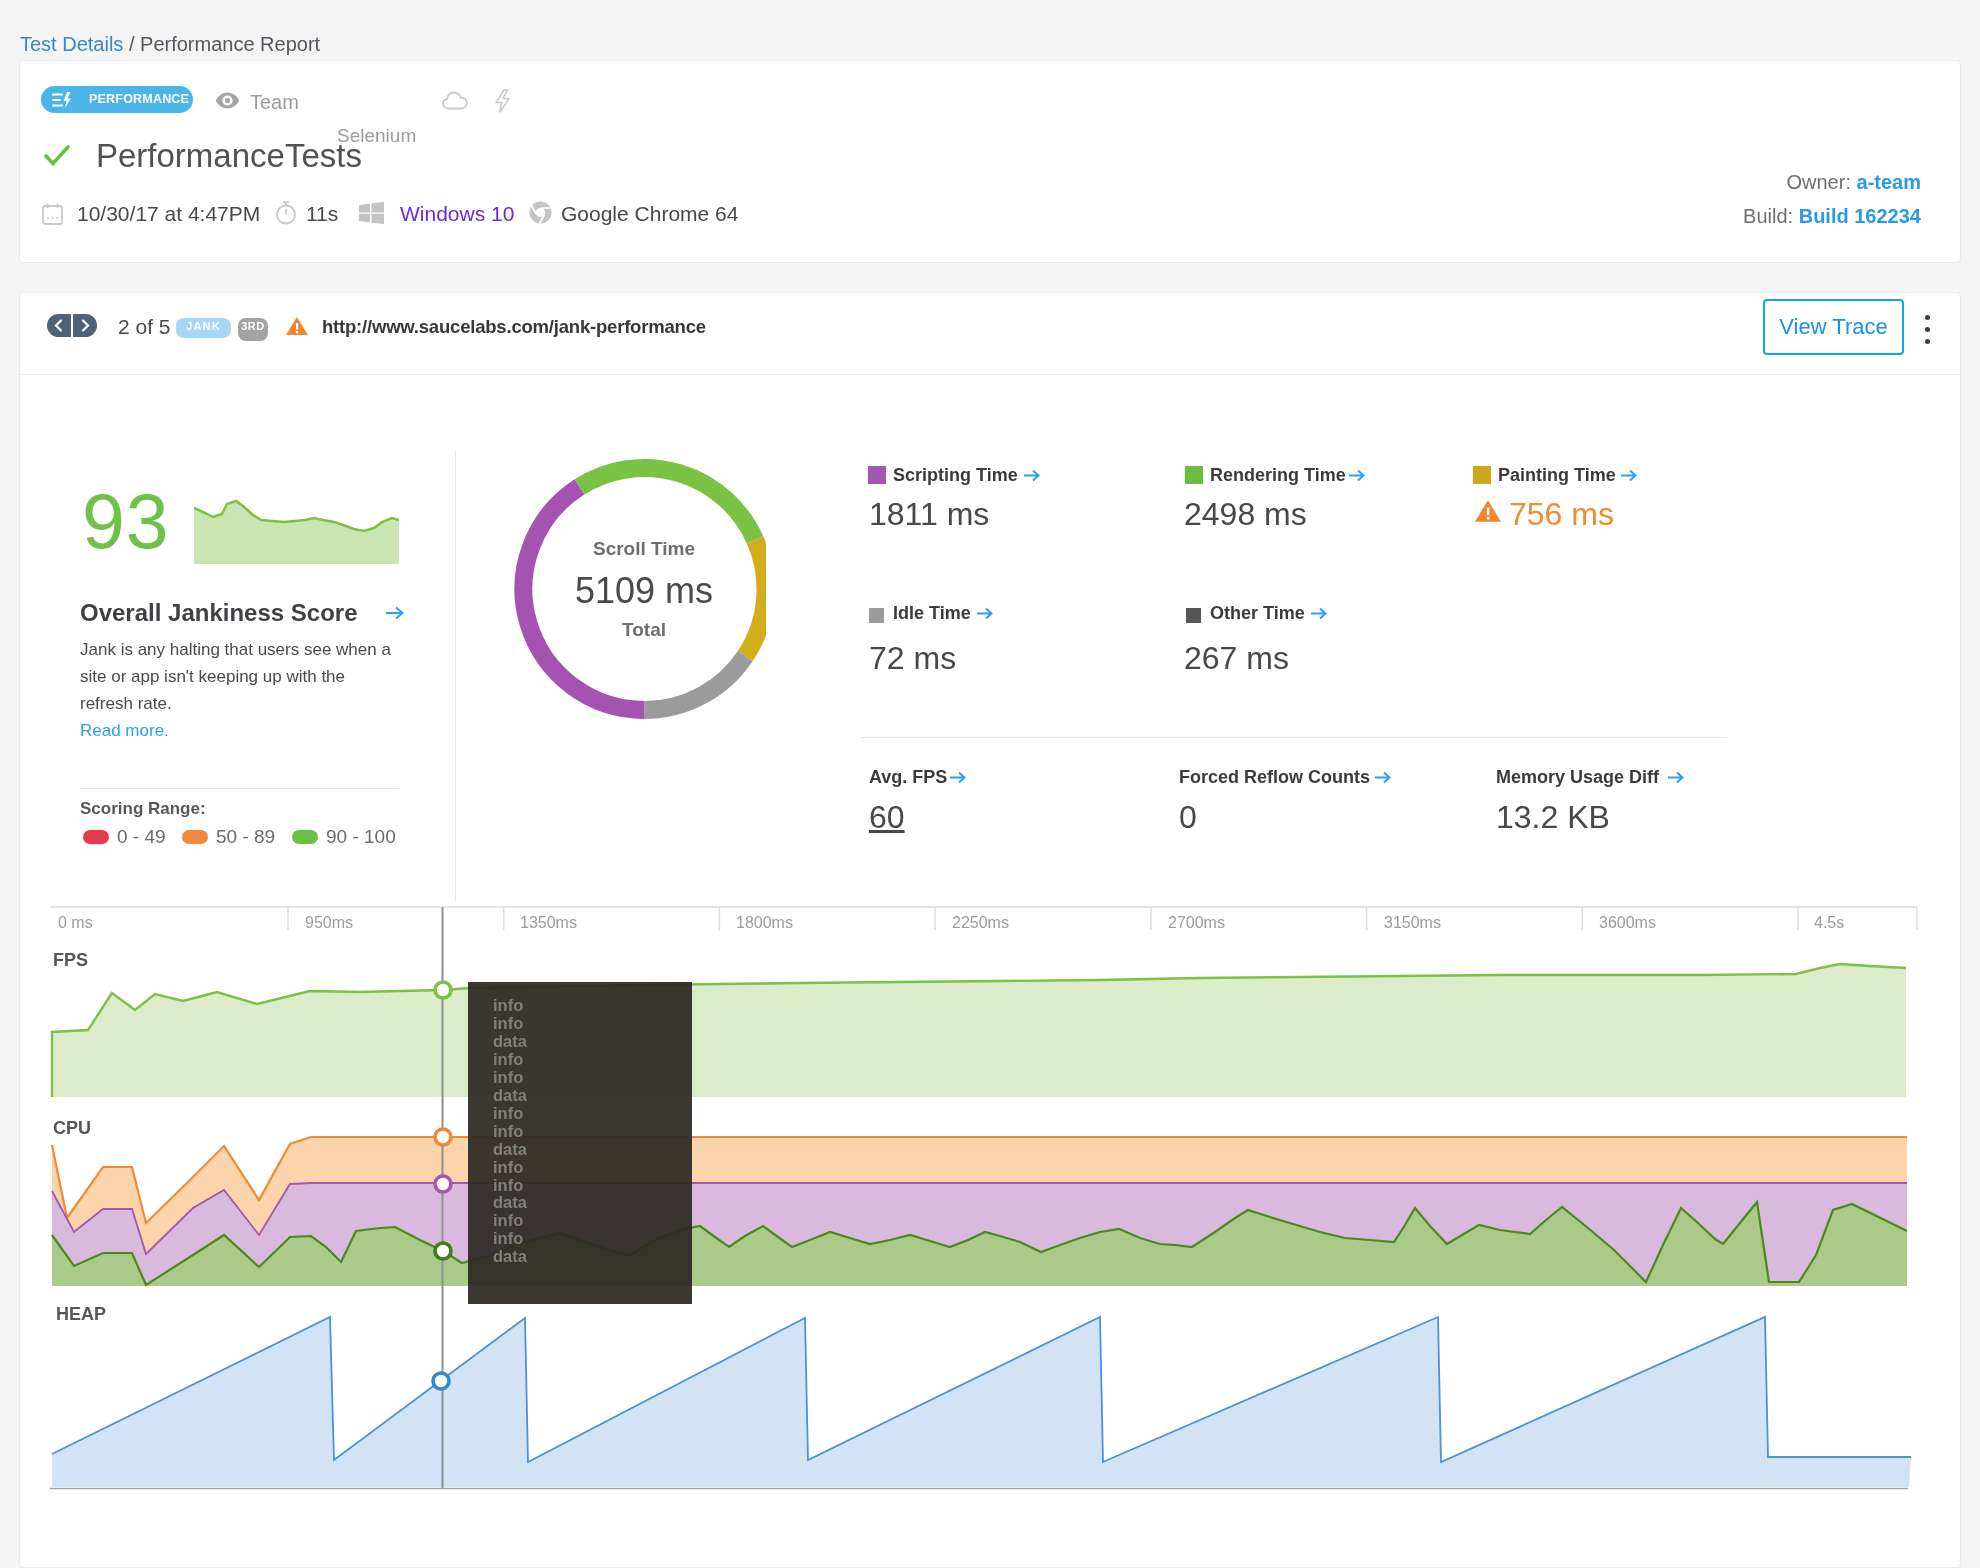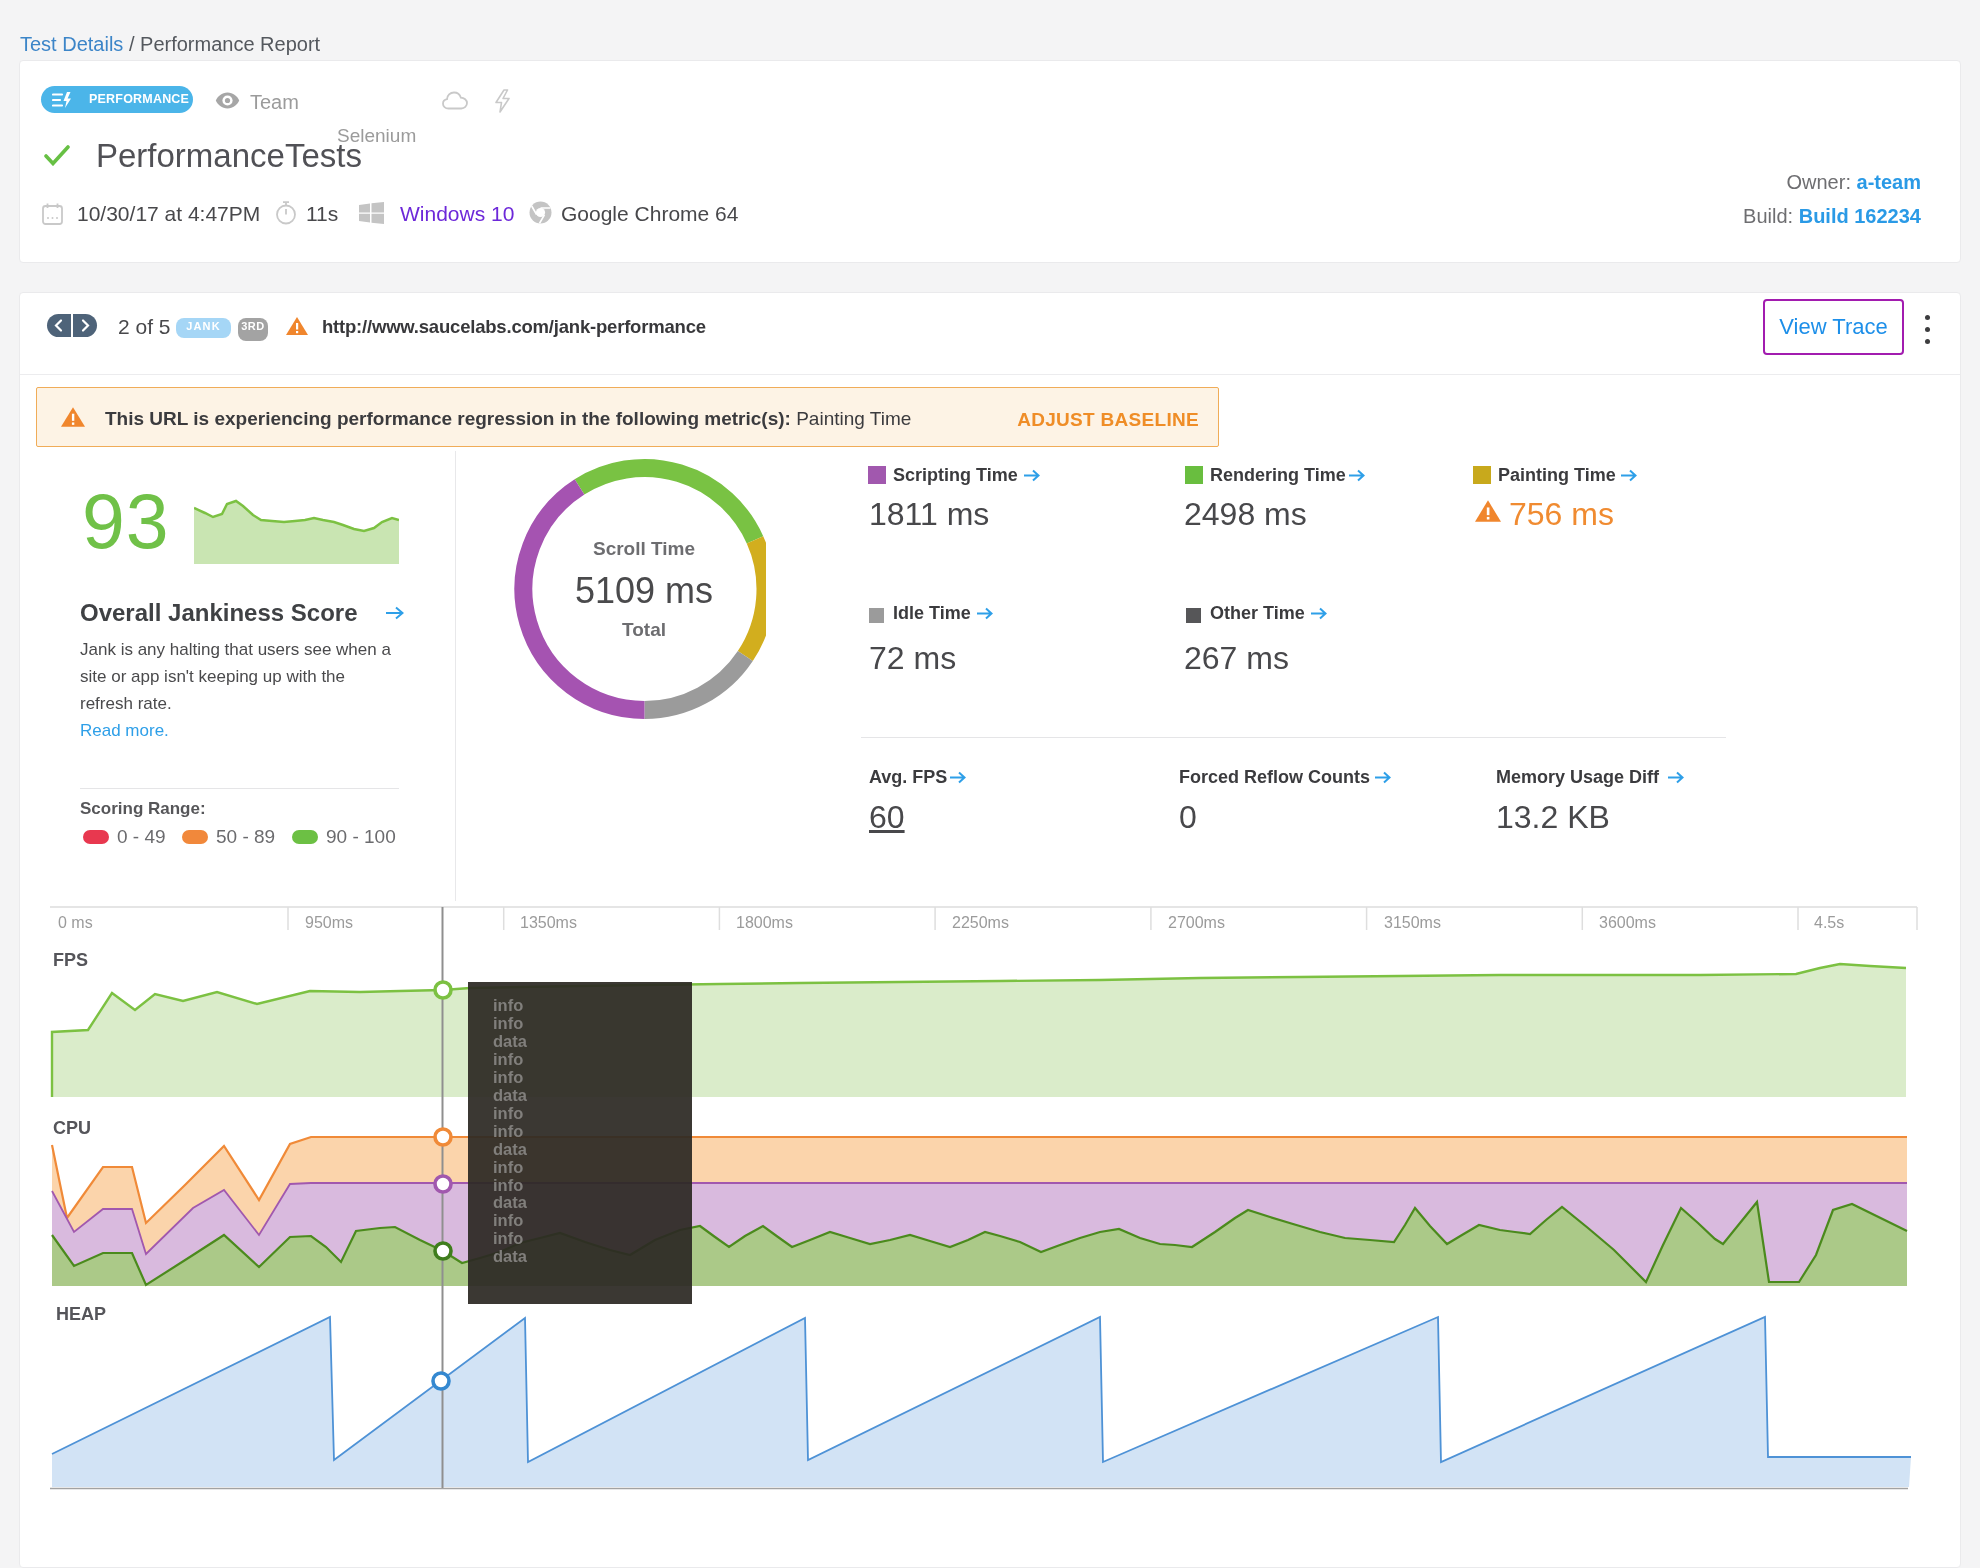--- a/index.html
+++ b/index.html
@@ -89,37 +89,28 @@
       </svg></div>
   <div class="abs" style="left:98px;top:22px;font-size:21px;color:#48484b;">2 of 5</div>
   <div class="abs" style="left:156px;top:25px;width:55px;height:20px;background:#a5d6f6;border-radius:8px;color:#fff;font-size:11px;font-weight:bold;letter-spacing:1.2px;text-align:center;line-height:16px;">JANK</div>
   <div class="abs" style="left:218px;top:25px;width:30px;height:23px;background:#a3a3a3;border-radius:8px;color:#fff;font-size:11px;font-weight:bold;letter-spacing:0.5px;text-align:center;line-height:16px;">3RD</div>
   <svg class="abs" style="left:266px;top:24px;" width="22" height="18" viewBox="0 0 22 18">
     <path d="M11,0 L22,18 L0,18 Z" fill="#f0862d"></path>
     <rect x="10" y="6" width="2.2" height="6.5" fill="#fff"></rect>
       <rect x="10" y="14" width="2.2" height="2.2" fill="#fff"></rect>
   </svg>
   <div class="abs" style="left:302px;top:23px;font-size:18.5px;color:#38383b;font-weight:bold;letter-spacing:-0.2px;">http://www.saucelabs.com/jank-performance</div>
-  <div class="abs" style="left:1743px;top:6px;width:141px;height:56px;border:2px solid #a21caf;border-radius:4px;color:#1d8fe9;font-size:22px;text-align:center;line-height:52px;">View Trace</div>
+  <div class="abs" style="left:1743px;top:6px;width:141px;height:56px;border:2px solid #0ea5e9;border-radius:4px;color:#1d8fe9;font-size:22px;text-align:center;line-height:52px;">View Trace</div>
   <div class="abs" style="left:1905px;top:22px;width:6px;">
     <div style="width:5px;height:5px;border-radius:50%;background:#3d3d3f;margin:0 0 7px 0;"></div>
     <div style="width:5px;height:5px;border-radius:50%;background:#3d3d3f;margin:0 0 7px 0;"></div>
     <div style="width:5px;height:5px;border-radius:50%;background:#3d3d3f;"></div>
   </div>
   <div class="abs" style="left:0px;top:81px;width:1942px;border-top:1px solid #ececee;"></div>
 
-  <div class="abs" style="left:16px;top:94px;width:1183px;height:60px;background:#fdf3e5;border:1px solid #f0ac58;border-radius:2px;">
-    <svg class="abs" style="left:24px;top:19px;" width="24" height="20" viewBox="0 0 22 18">
-      <path d="M11,0 L22,18 L0,18 Z" fill="#f0862d"></path>
-      <rect x="10" y="6" width="2.2" height="6.5" fill="#fff"></rect>
-        <rect x="10" y="14" width="2.2" height="2.2" fill="#fff"></rect>
-    </svg>
-    <div class="abs" style="left:68px;top:20px;font-size:19px;color:#3b3b3e;"><span class="b">This URL is experiencing performance regression in the following metric(s):</span> Painting Time</div>
-    <div class="abs" style="right:19px;top:21px;font-size:19px;color:#ef8d27;font-weight:bold;letter-spacing:0.3px;">ADJUST BASELINE</div>
-  </div>
 
   <div class="abs" style="left:435px;top:158px;width:1px;height:450px;background:#e8e8ea;"></div>
 
   <div class="abs" style="left:62px;top:184px;font-size:77px;color:#70c148;letter-spacing:1px;">93</div>
   <svg class="abs" style="left:174px;top:206px;" width="205" height="65" viewBox="0 0 205 65">
     <polygon points="0,9 11,14 19,18 28,15 33,5 42,2 49,7 59,16 67,21 78,22 90,23 101,22 111,21 120,19 129,21 140,23 149,26 160,30 170,32 180,29 188,23 198,19 205,21 205,65 0,65" fill="#c9e5b2"></polygon>
     <polyline points="0,9 11,14 19,18 28,15 33,5 42,2 49,7 59,16 67,21 78,22 90,23 101,22 111,21 120,19 129,21 140,23 149,26 160,30 170,32 180,29 188,23 198,19 205,21" fill="none" stroke="#7cc142" stroke-width="2.5"></polyline>
   </svg>
   <div class="abs" style="left:60px;top:306px;font-size:24px;font-weight:bold;color:#3f4144;">Overall Jankiness Score</div>
   <svg class="abs" style="left:366px;top:313px;" width="18" height="14" viewBox="0 0 18 14">

